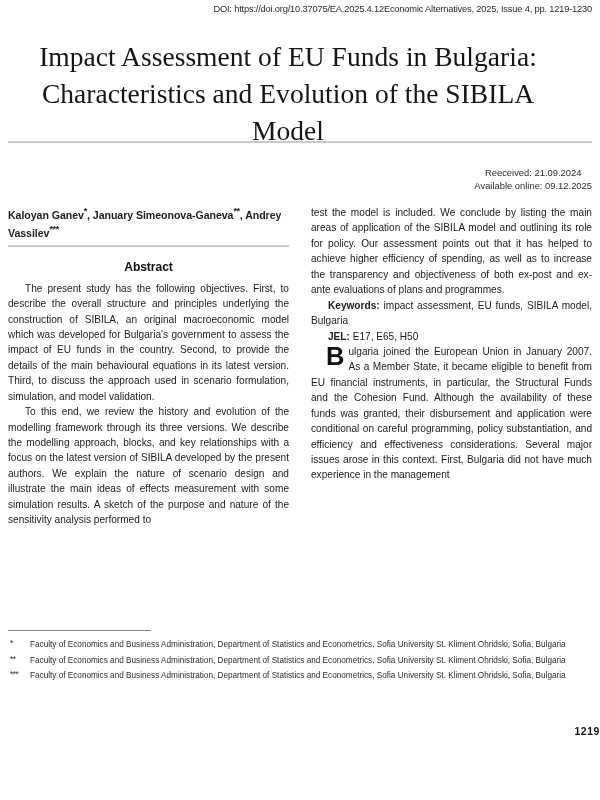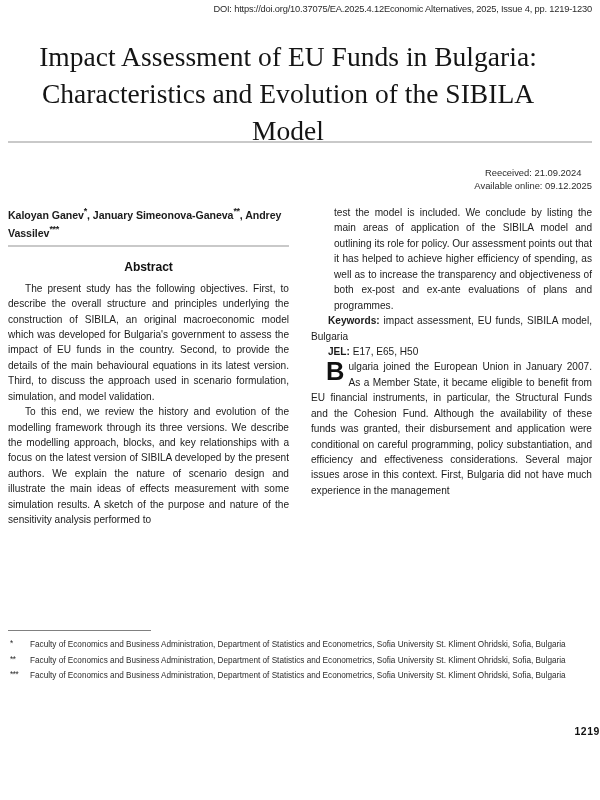--- a/index.html
+++ b/index.html
@@ -125,21 +125,21 @@
   h2.sec.intro {
     margin-top: 14px;
     margin-bottom: 5px;
   }
 
   p.para {
     margin: 0;
     text-indent: 17px;
     text-align: justify;
   }
-  p.para.flush { text-indent: 0; margin-left: 23px; }
+  p.para.flush { text-indent: 0; }
 
   p.kw { margin: 0; text-indent: 17px; text-align: justify; }
   p.jel { margin: 0; text-indent: 17px; text-align: justify; }
   .lbl { font-weight: bold; }
 
   
   .dropwrap { position: relative; }
   .dropcap {
     float: left;
     font-size: 25.5px;

